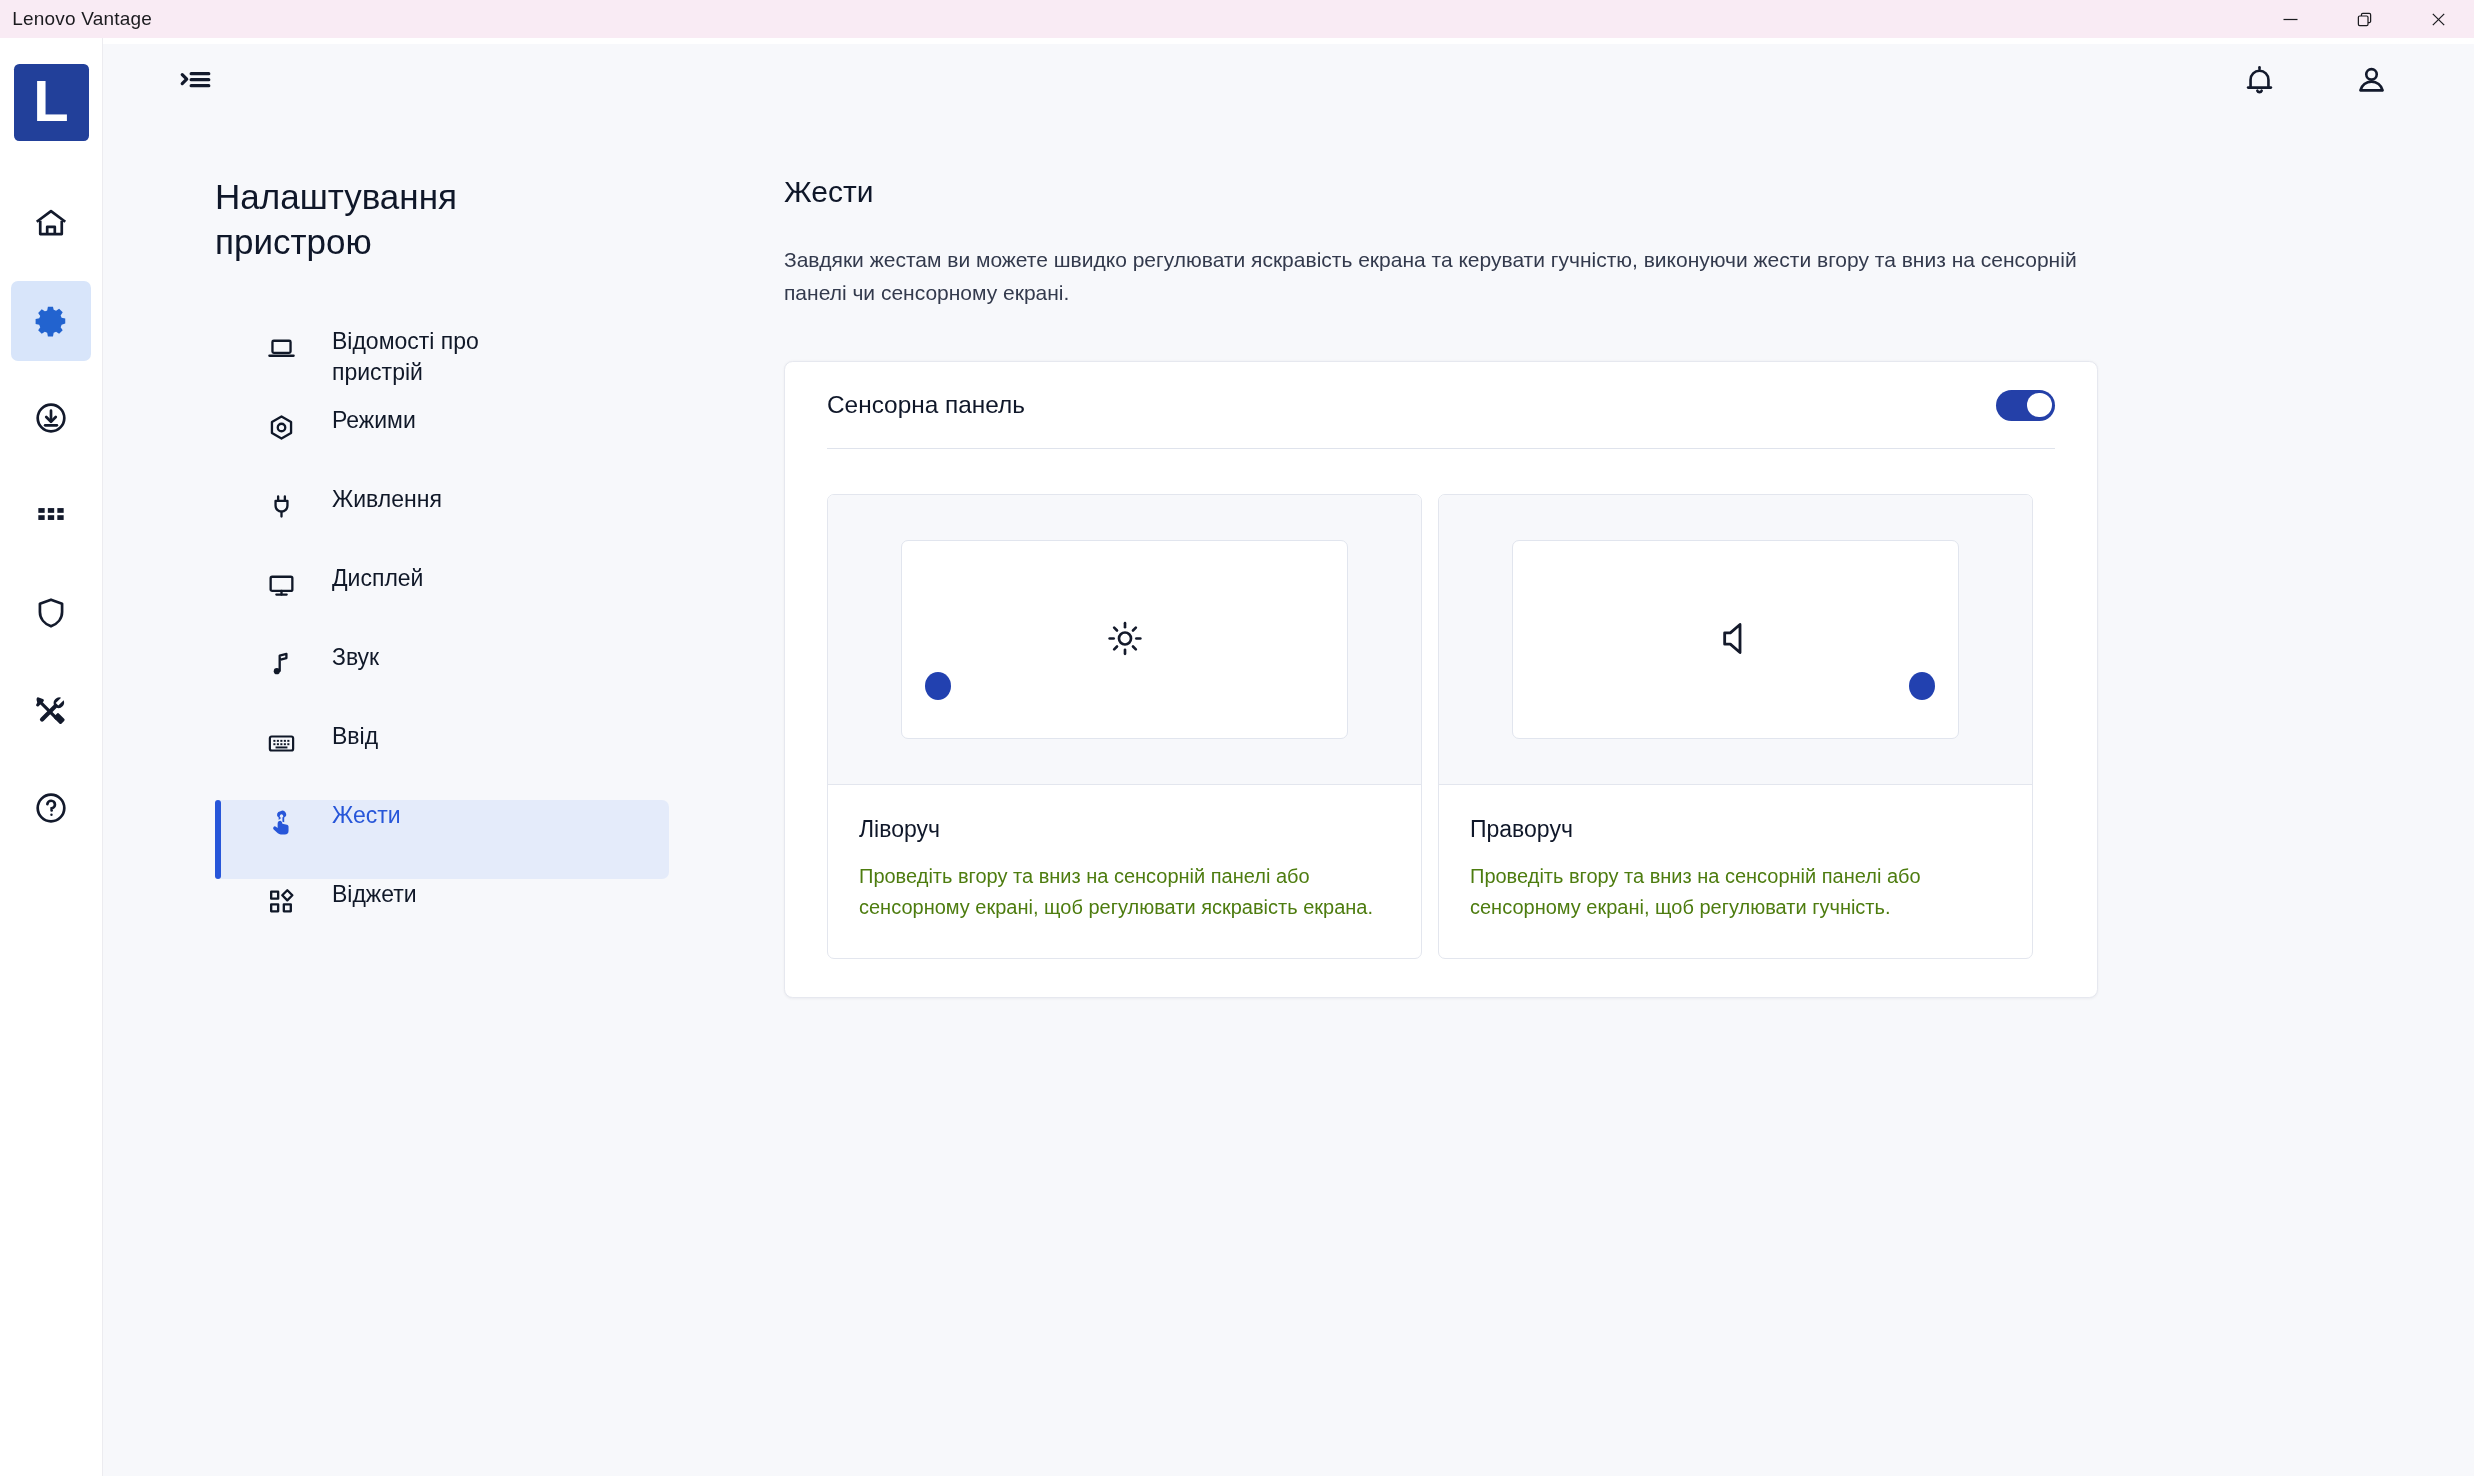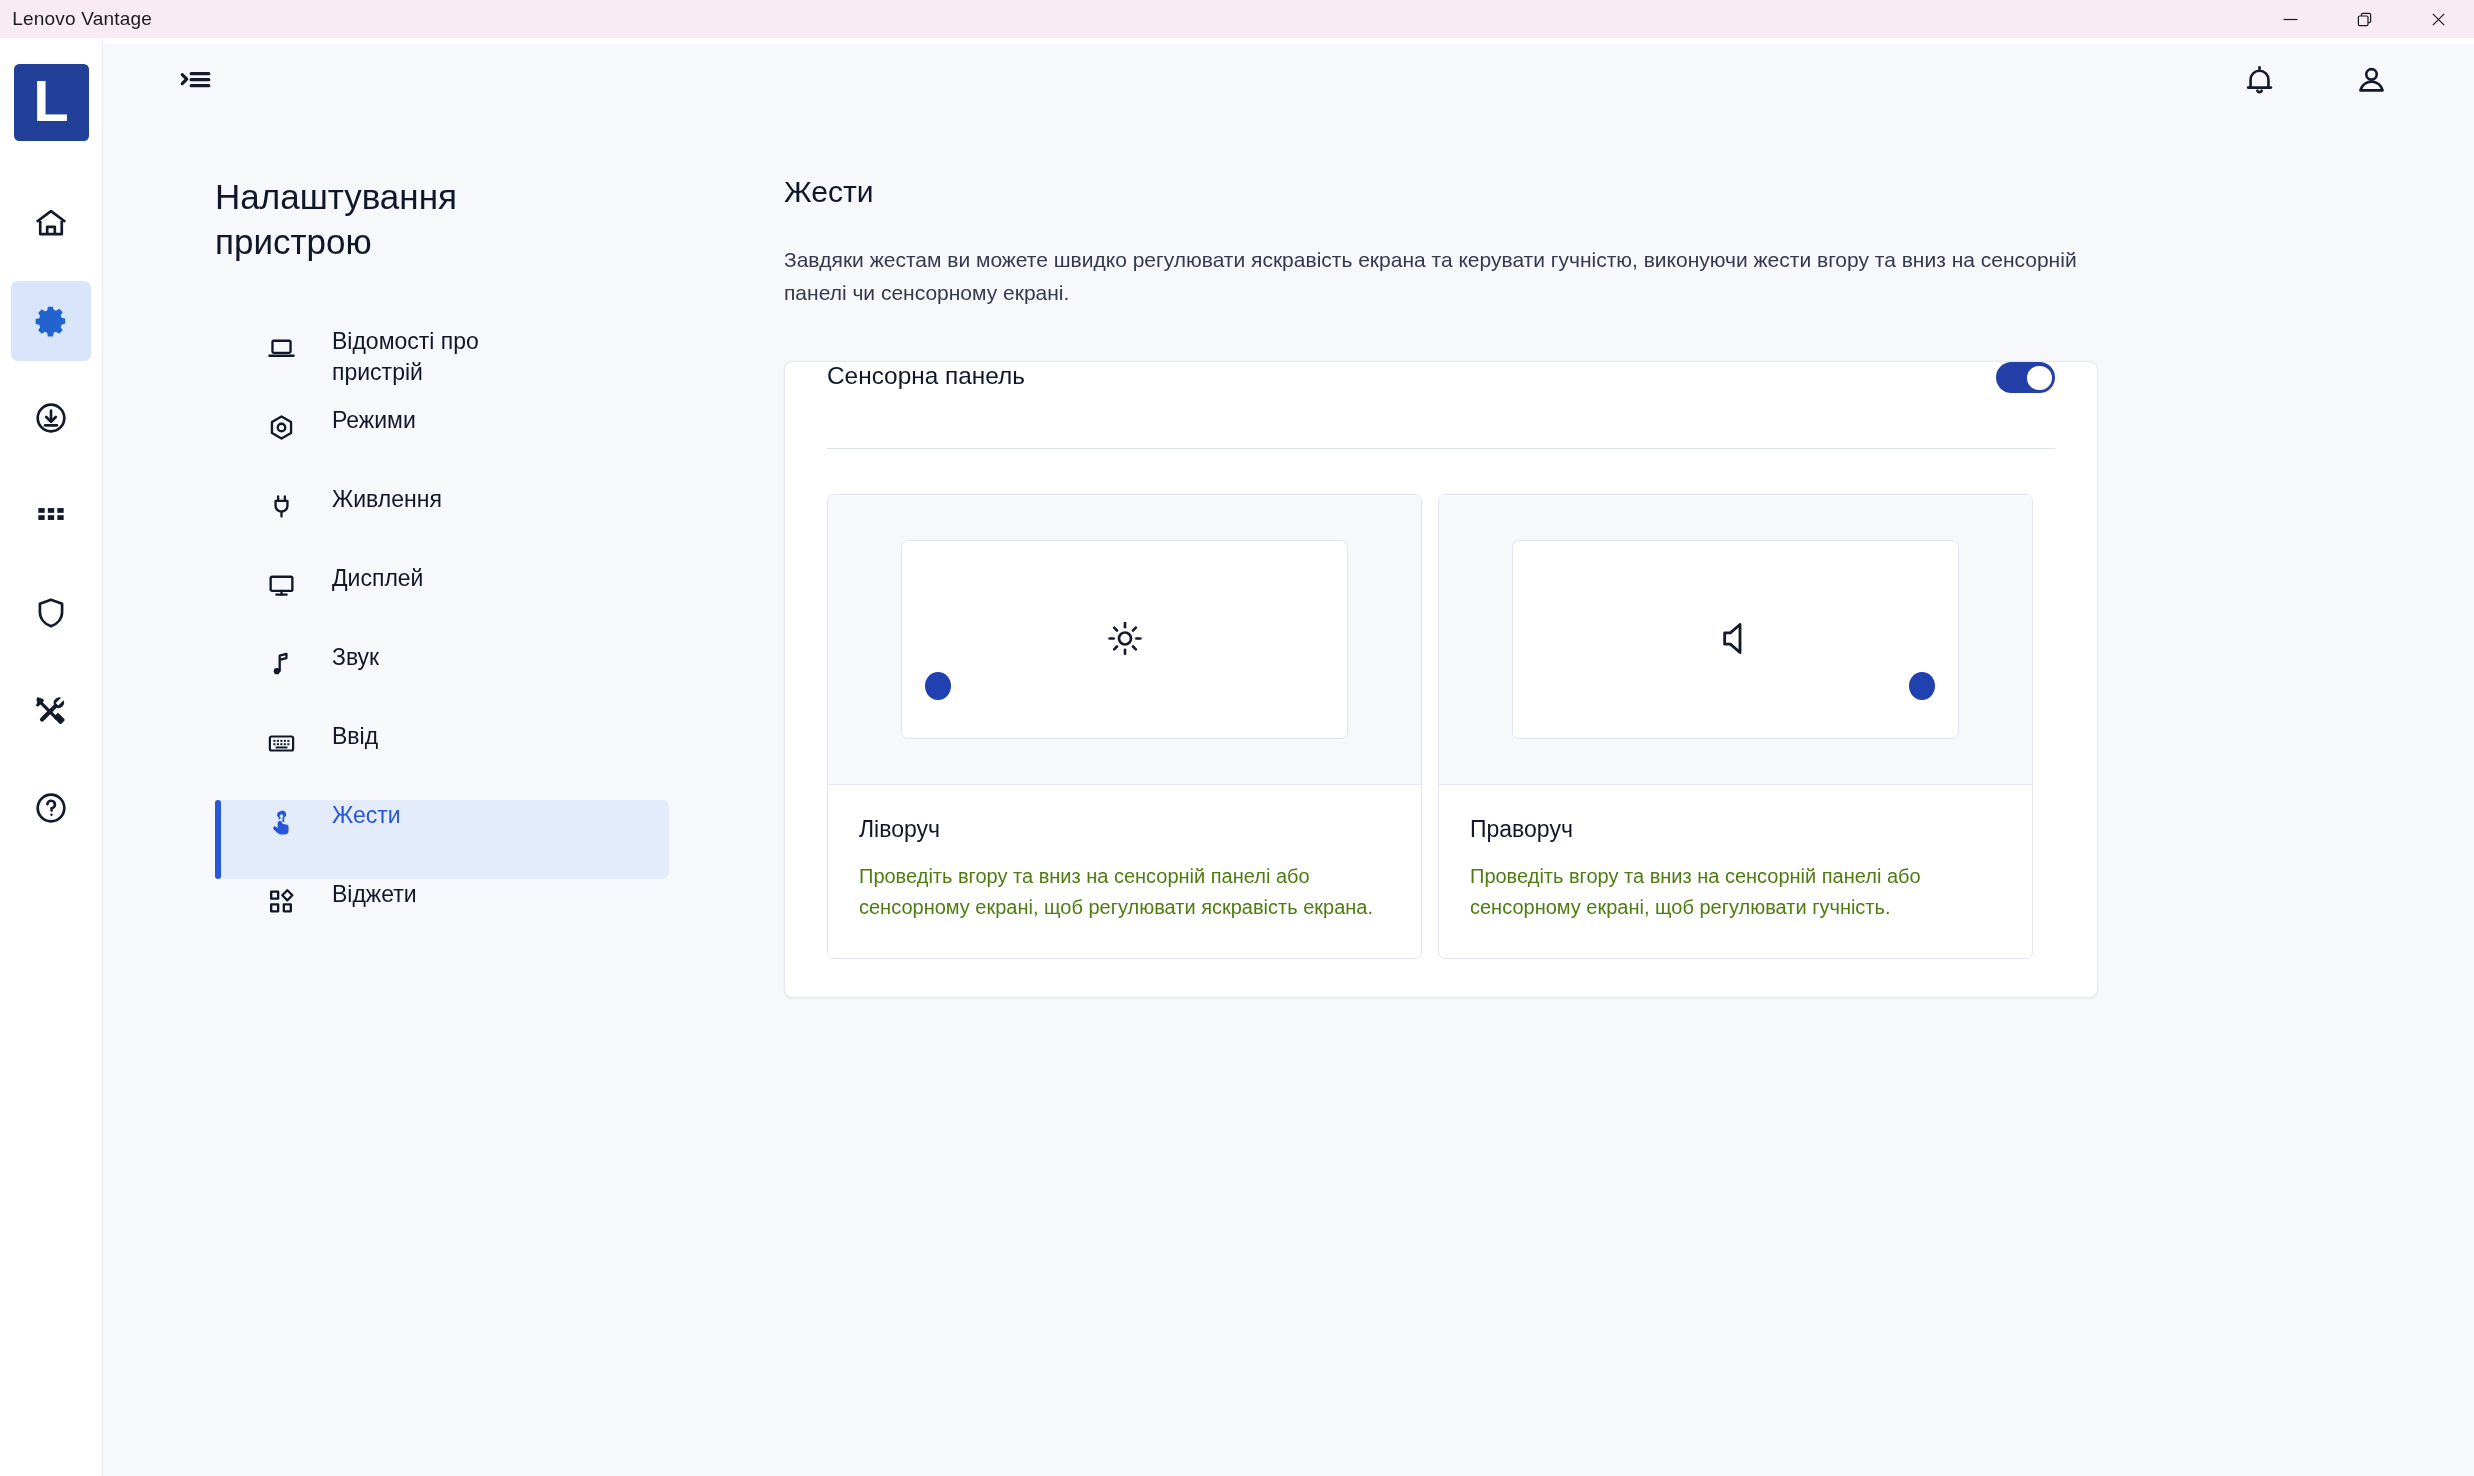--- a/index.html
+++ b/index.html
@@ -148,21 +148,21 @@
   .panel {
     width: 1314px;
     background: #ffffff;
     border: 0.9px solid #e6e8ef;
     border-radius: 8.7px;
     box-shadow: 0 0.9px 2.6px rgba(16,24,40,.05);
     padding: 0 42px 38px 42px;
   }
   .panel-head {
     height: 87px;
-    display: flex; align-items: flex-start;
+    display: flex; align-items: center;
     border-bottom: 0.9px solid #dfe3ec;
   }
   .panel-head-title {
     font-size: 24.4px; color: #0f1729;
   }
   .toggle {
     margin-left: auto;
     width: 59px; height: 31px;
     background: #2440a8;
     border-radius: 15.7px;

